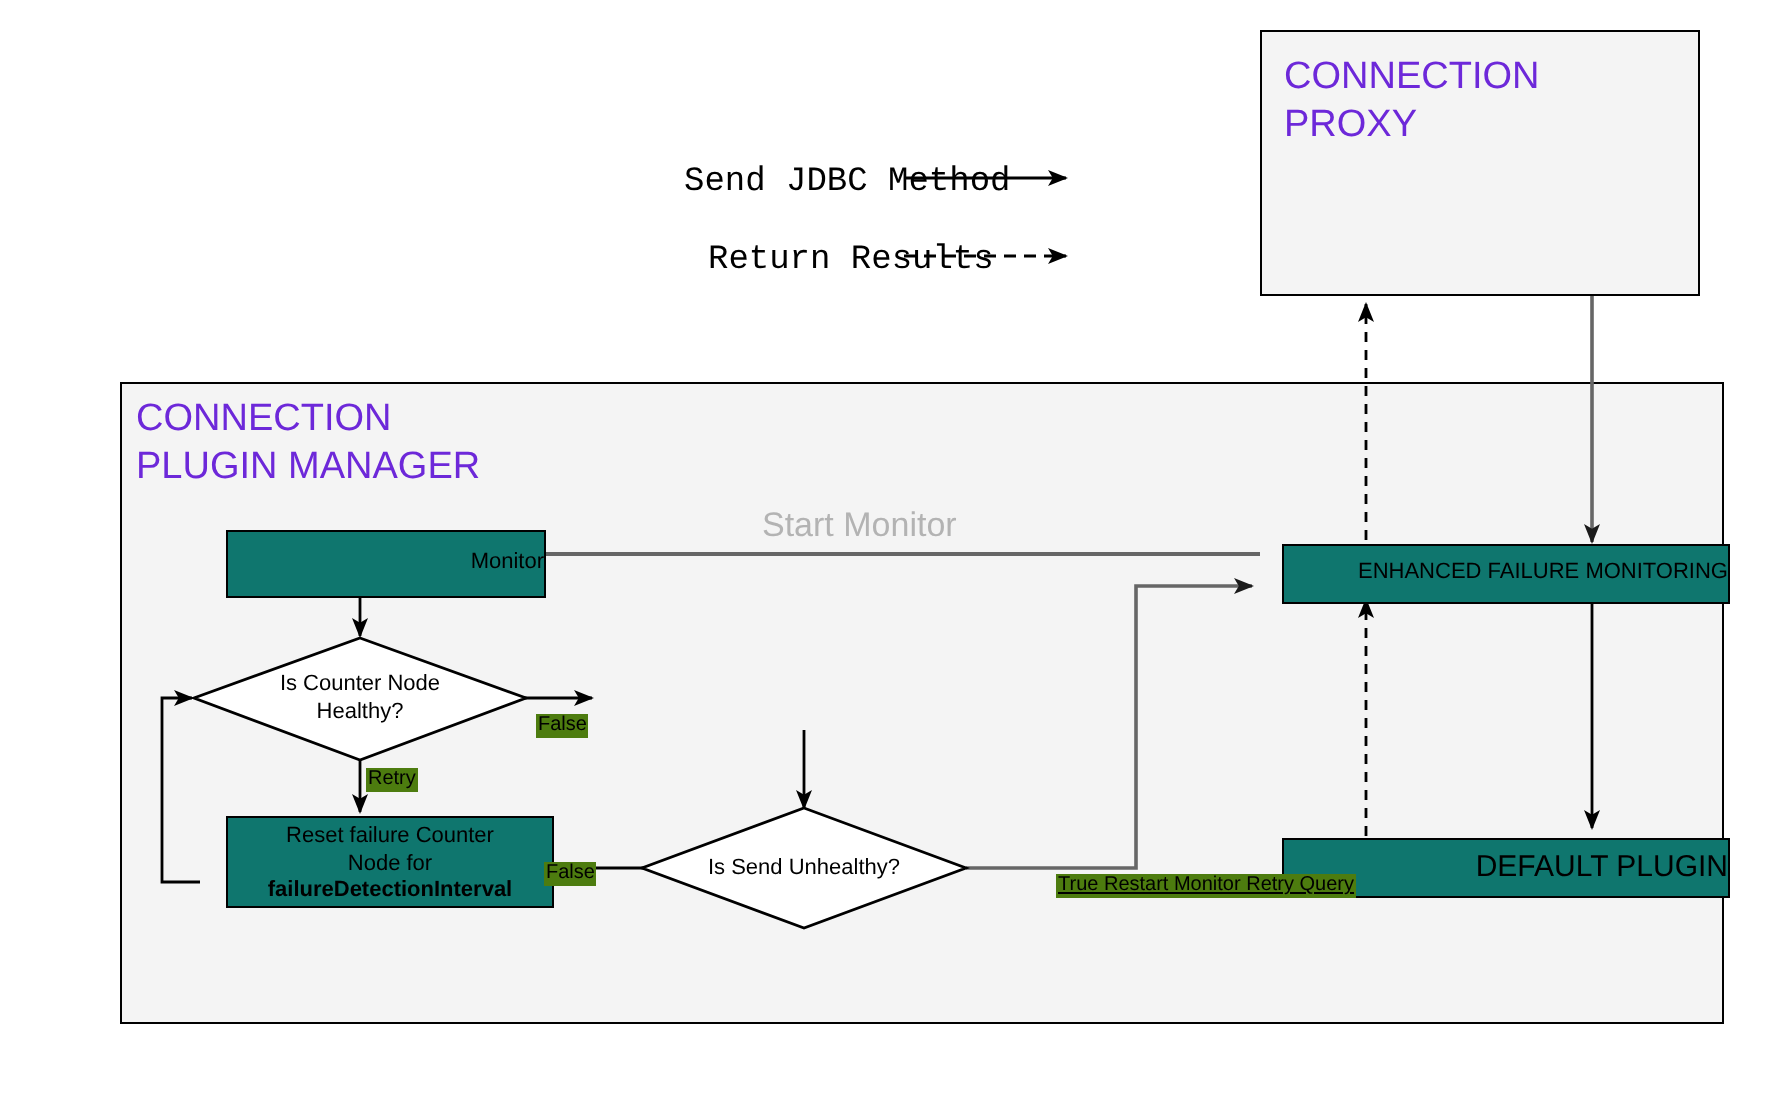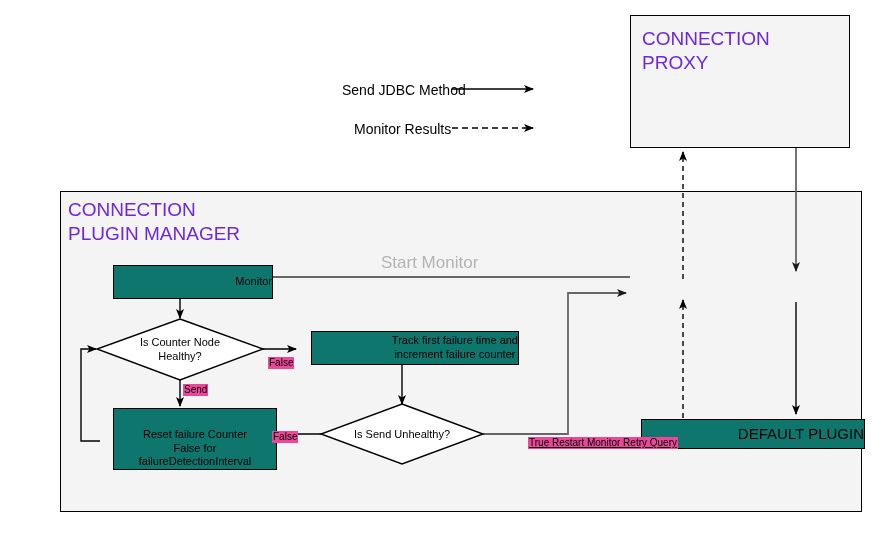--- a/index.html
+++ b/index.html
@@ -8,25 +8,25 @@
   .stage{position:absolute;left:0;top:0;width:890px;height:554px;}
   svg.layer{position:absolute;left:0;top:0;width:890px;height:554px;}
 
   .box{position:absolute;background:#0f766e;border:1px solid #000000;
        box-sizing:border-box;display:flex;align-items:center;
        justify-content:flex-end;text-align:center;line-height:1.25;margin-left:13px;}
   .container-box{position:absolute;background:#f4f4f4;border:1px solid #000000;
        box-sizing:border-box;}
   .container-title{position:absolute;color:#6d28d9;font-size:19px;
        line-height:24px;white-space:pre-line;}
-  .edge-label{position:absolute;font-size:10px;color:#000;background:#ec4899;
+  .edge-label{position:absolute;font-size:10px;color:#000;background:#4d7c0f;
        padding:0 1px;white-space:nowrap;line-height:12px;text-align:center;}
-  .legend-label{position:absolute;font-size:14px;color:#000;white-space:nowrap;}
+  .legend-label{position:absolute;font-size:17px;color:#000;white-space:nowrap;font-family:Liberation Mono, monospace;}
   .ghost-label{position:absolute;color:#b3b3b3;font-size:17px;white-space:nowrap;text-align:right;}
-  .b{font-weight:normal;}
+  .b{font-weight:bold;}
   .diamond-text{position:absolute;font-size:11px;color:#000;text-align:center;
        line-height:14px;white-space:pre-line;}
 </style>
 </head>
 <body>
 
 <div class="stage">
 
   <div class="container-box" style="left:630px;top:15px;width:220px;height:133px;"></div>
   <div class="container-title" style="left:642px;top:27px;width:200px;">CONNECTION
@@ -96,53 +96,52 @@
     <g>
       <path d="M100,441 L81,441 L81,349 L96,349" fill="none" stroke="#000" stroke-width="1.4" marker-end="url(#ahBlack)"></path>
     </g>
 
     <g>
       <path d="M483,434 L568,434 L568,293 L626,293" fill="none" stroke="#666" stroke-width="1.8" marker-end="url(#ahGray)"></path>
     </g>
   </svg>
 
   <div class="legend-label" style="left:342px;top:82px;">Send JDBC Method</div>
-  <div class="legend-label" style="left:354px;top:121px;">Monitor Results</div>
+  <div class="legend-label" style="left:354px;top:121px;">Return Results</div>
 
   <div class="ghost-label" style="left:381px;top:253px;">Start Monitor</div>
 
   <div class="box" style="left:100px;top:265px;width:160px;height:34px;font-size:11px;">
     <span>Monitor</span>
   </div>
 
   <svg class="layer" viewBox="0 0 890 554" xmlns="http://www.w3.org/2000/svg" style="pointer-events:none;">
     <polygon points="180,319 263,349 180,380 97,349" fill="#ffffff" stroke="#000" stroke-width="1.4"></polygon>
     <polygon points="402,404 483,434 402,464 321,434" fill="#ffffff" stroke="#000" stroke-width="1.4"></polygon>
   </svg>
   <div class="diamond-text" style="left:110px;top:335px;width:140px;">Is Counter Node
 Healthy?</div>
 
-  <div class="box" style="left:298px;top:331px;width:208px;height:34px;font-size:11px;">
-    <span style="white-space:pre-line;">Track first failure time and
-increment failure counter</span>
-  </div>
 
   <div class="diamond-text" style="left:332px;top:427px;width:140px;">Is Send Unhealthy?</div>
 
-  <div class="box" style="left:100px;top:408px;width:164px;height:62px;font-size:11px;flex-direction:column;">
+  <div class="box" style="left:100px;top:408px;width:164px;height:46px;font-size:11px;flex-direction:column;">
     <span>Reset failure Counter</span>
-    <span>False for</span>
+    <span>Node for</span>
     <span class="b">failureDetectionInterval</span>
   </div>
 
+  <div class="box" style="left:628px;top:272px;width:224px;height:30px;font-size:11px;">
+    <span>ENHANCED FAILURE MONITORING</span>
+  </div>
 
   <div class="box" style="left:628px;top:419px;width:224px;height:30px;font-size:15px;">
     <span>DEFAULT PLUGIN</span>
   </div>
 
   <div class="edge-label" style="left:268px;top:357px;">False</div>
-  <div class="edge-label" style="left:183px;top:384px;">Send</div>
+  <div class="edge-label" style="left:183px;top:384px;">Retry</div>
   <div class="edge-label" style="left:272px;top:431px;">False</div>
   <div class="edge-label" style="left:528px;top:437px;text-decoration:underline;">True
 Restart Monitor
 Retry Query</div>
 
 </div>
 
 </body></html>

